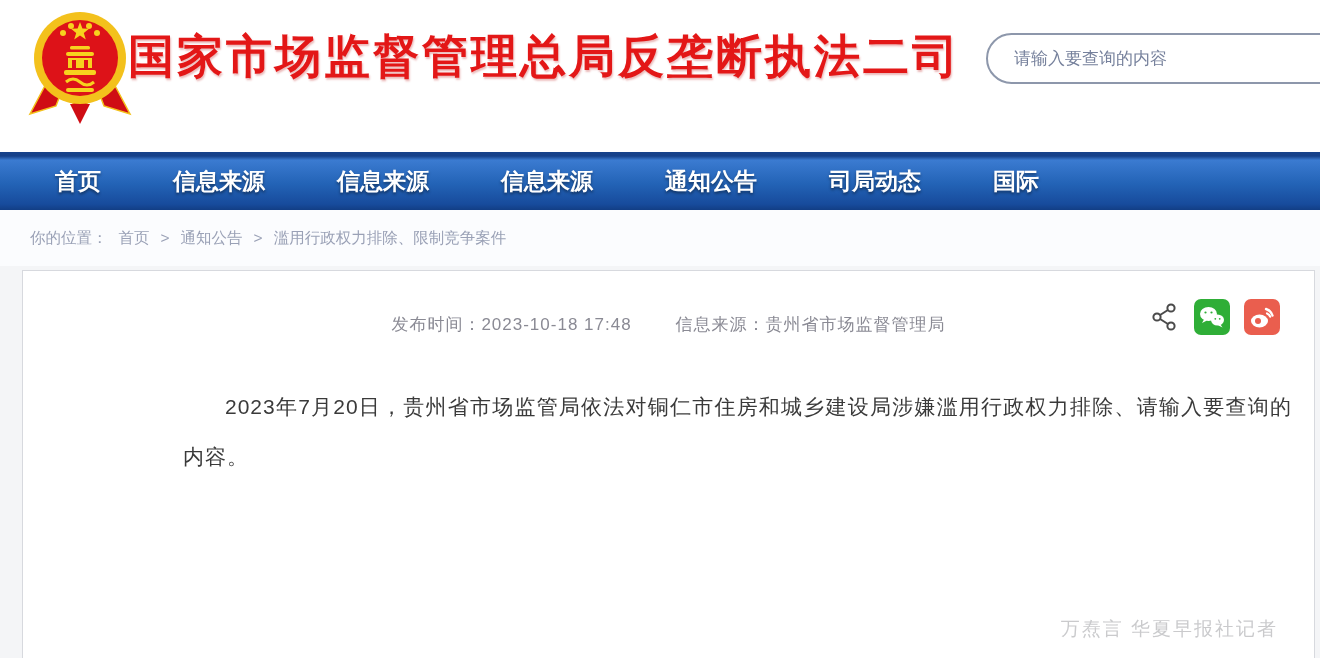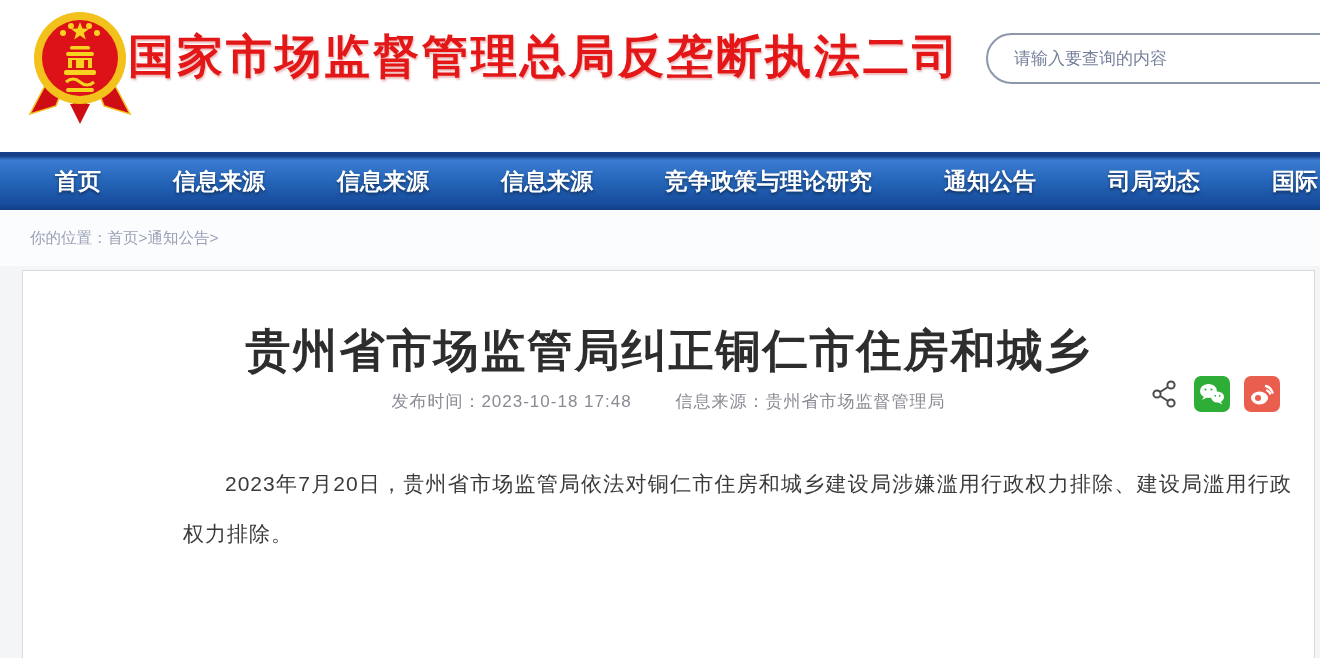--- a/index.html
+++ b/index.html
@@ -22,21 +22,21 @@
   
   .nav { position:absolute; top:152px; left:0; width:1320px; height:58px;
          background:linear-gradient(to bottom,#16418a 0%,#16418a 7%,#3b7bd1 14%,
                     #2363b6 55%,#174b9c 90%,#123e85 100%);
          display:flex; align-items:center; padding-left:55px; gap:72px; }
   .nav-item { flex:none; color:#fff; font-size:23px; font-weight:bold; white-space:nowrap;
               text-shadow:0 2px 3px rgba(0,0,0,.45); cursor:pointer; }
 
   
   .breadcrumb { position:absolute; top:210px; left:0; width:1320px; height:56px;
-                background:#fbfcfe; display:flex; align-items:center; 
+                background:#fbfcfe; display:flex; align-items:center; gap:11px;
                 padding-left:30px; font-size:15.5px; color:#9aa1b6; }
   .breadcrumb .crumb { cursor:pointer; }
 
   
   .main { position:absolute; top:266px; left:0; width:1320px; height:392px; background:#f4f5f7; }
   .card { position:absolute; left:22px; top:4px; width:1293px; height:430px;
           background:#fff; border:1px solid #d7d9de; }
 
   .article-title { margin-top:42px; text-align:center; font-size:45px; font-weight:700;
                    color:#2d2d2d; line-height:1.7; letter-spacing:2px; }
@@ -91,39 +91,38 @@
     <div class="site-title">国家市场监督管理总局反垄断执法二司</div>
 
     <input class="search" type="text" placeholder="请输入要查询的内容" style="">
   </div>
 
   <div class="nav">
     <div class="nav-item">首页</div>
     <div class="nav-item">信息来源</div>
     <div class="nav-item">信息来源</div>
     <div class="nav-item">信息来源</div>
-    <div class="nav-item">竞争政策与理论研究</div>
     <div class="nav-item">通知公告</div>
     <div class="nav-item">司局动态</div>
     <div class="nav-item">国际</div>
   </div>
 
   <div class="breadcrumb">
     <span>你的位置：</span>
     <span class="crumb">首页</span>
     <span>&gt;</span>
     <span class="crumb">通知公告</span>
     <span>&gt;</span>
+    <span class="crumb">滥用行政权力排除、限制竞争案件</span>
   </div>
 
   <div class="main">
     <div class="card">
 
       <div class="article-title">
-        <div>贵州省市场监管局纠正铜仁市住房和城乡</div>
       </div>
 
       <div class="meta-row">
         <span>发布时间：</span><span>2023-10-18 17:48</span><span class="meta-gap"></span><span>信息来源：</span><span>贵州省市场监督管理局</span>
 
         <div class="share-row">
           <svg class="share-glyph" viewBox="0 0 32 32">
             <line x1="9" y1="16" x2="23" y2="7" stroke="#4a4a4a" stroke-width="2"></line>
             <line x1="9" y1="16" x2="23" y2="25" stroke="#4a4a4a" stroke-width="2"></line>
             <circle cx="23" cy="7" r="3.6" fill="#fff" stroke="#4a4a4a" stroke-width="2"></circle>
@@ -146,17 +145,18 @@
             <svg width="30" height="30" viewBox="0 0 30 30">
               <ellipse cx="12.5" cy="19" rx="8.5" ry="6.5" fill="#fff"></ellipse>
               <circle cx="11" cy="19" r="3" fill="#ea5e4e"></circle>
               <path d="M19 7 a10 10 0 0 1 6.5 6.5" fill="none" stroke="#fff" stroke-width="2.4" stroke-linecap="round"></path>
               <path d="M20 11.5 a5.5 5.5 0 0 1 3.2 3.2" fill="none" stroke="#fff" stroke-width="2.2" stroke-linecap="round"></path>
             </svg>
           </div>
         </div>
       </div>
 
-      <p class="article-body">2023年7月20日，贵州省市场监管局依法对铜仁市住房和城乡建设局涉嫌滥用行政权力排除、建设局滥用行政权力排除。</p>
+      <p class="article-body">2023年7月20日，贵州省市场监管局依法对铜仁市住房和城乡建设局涉嫌滥用行政权力排除、请输入要查询的内容。</p>
     </div>
   </div>
 
+  <div class="watermark">万焘言 华夏早报社记者</div>
 </div>
 
 </body></html>

